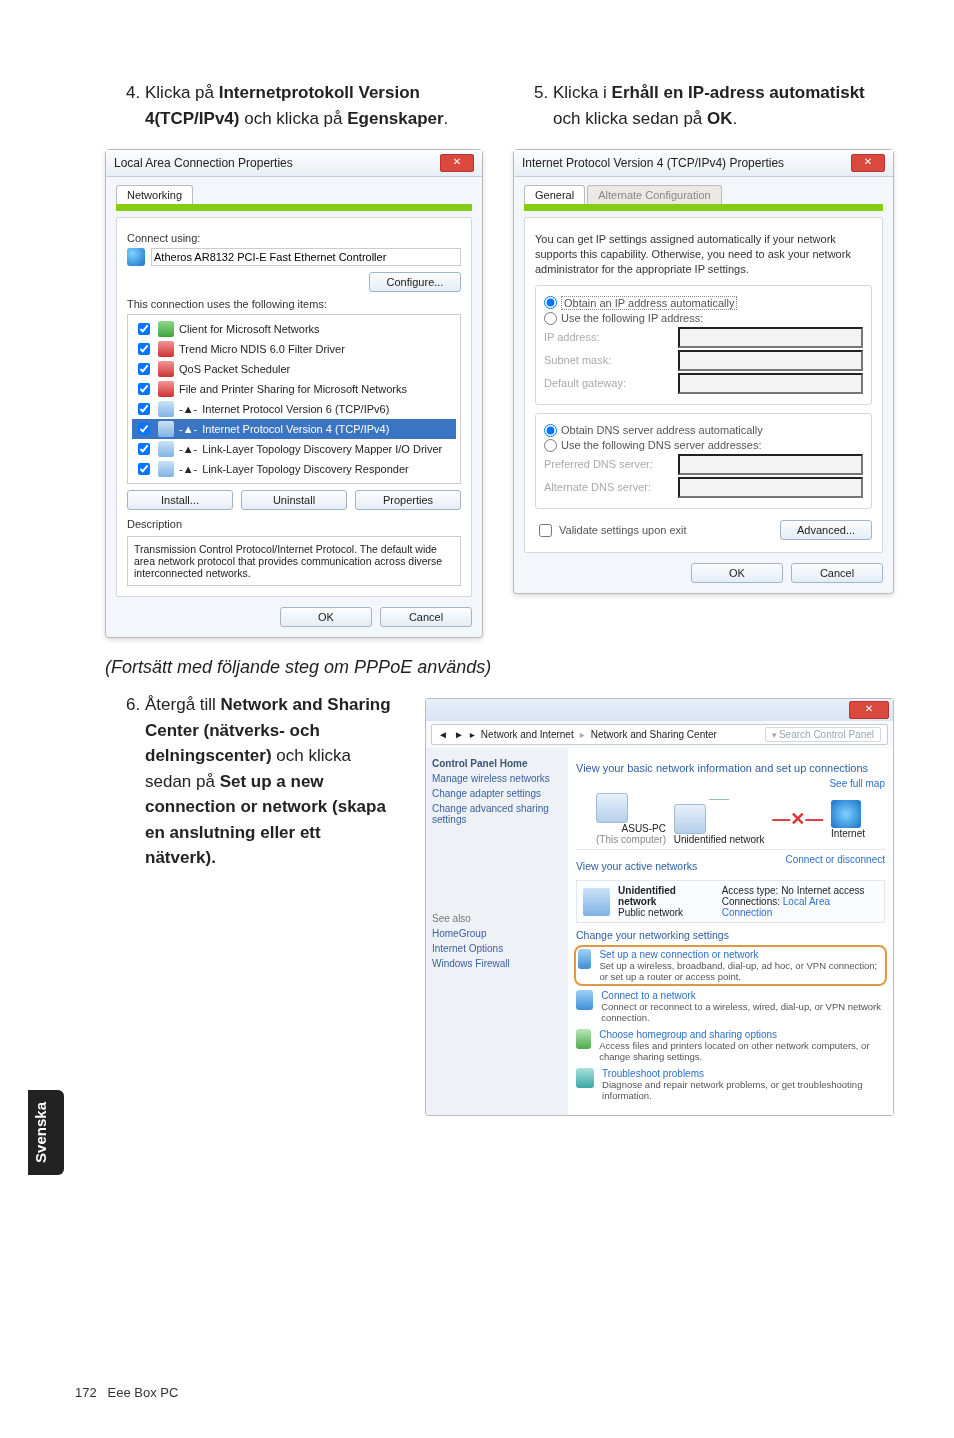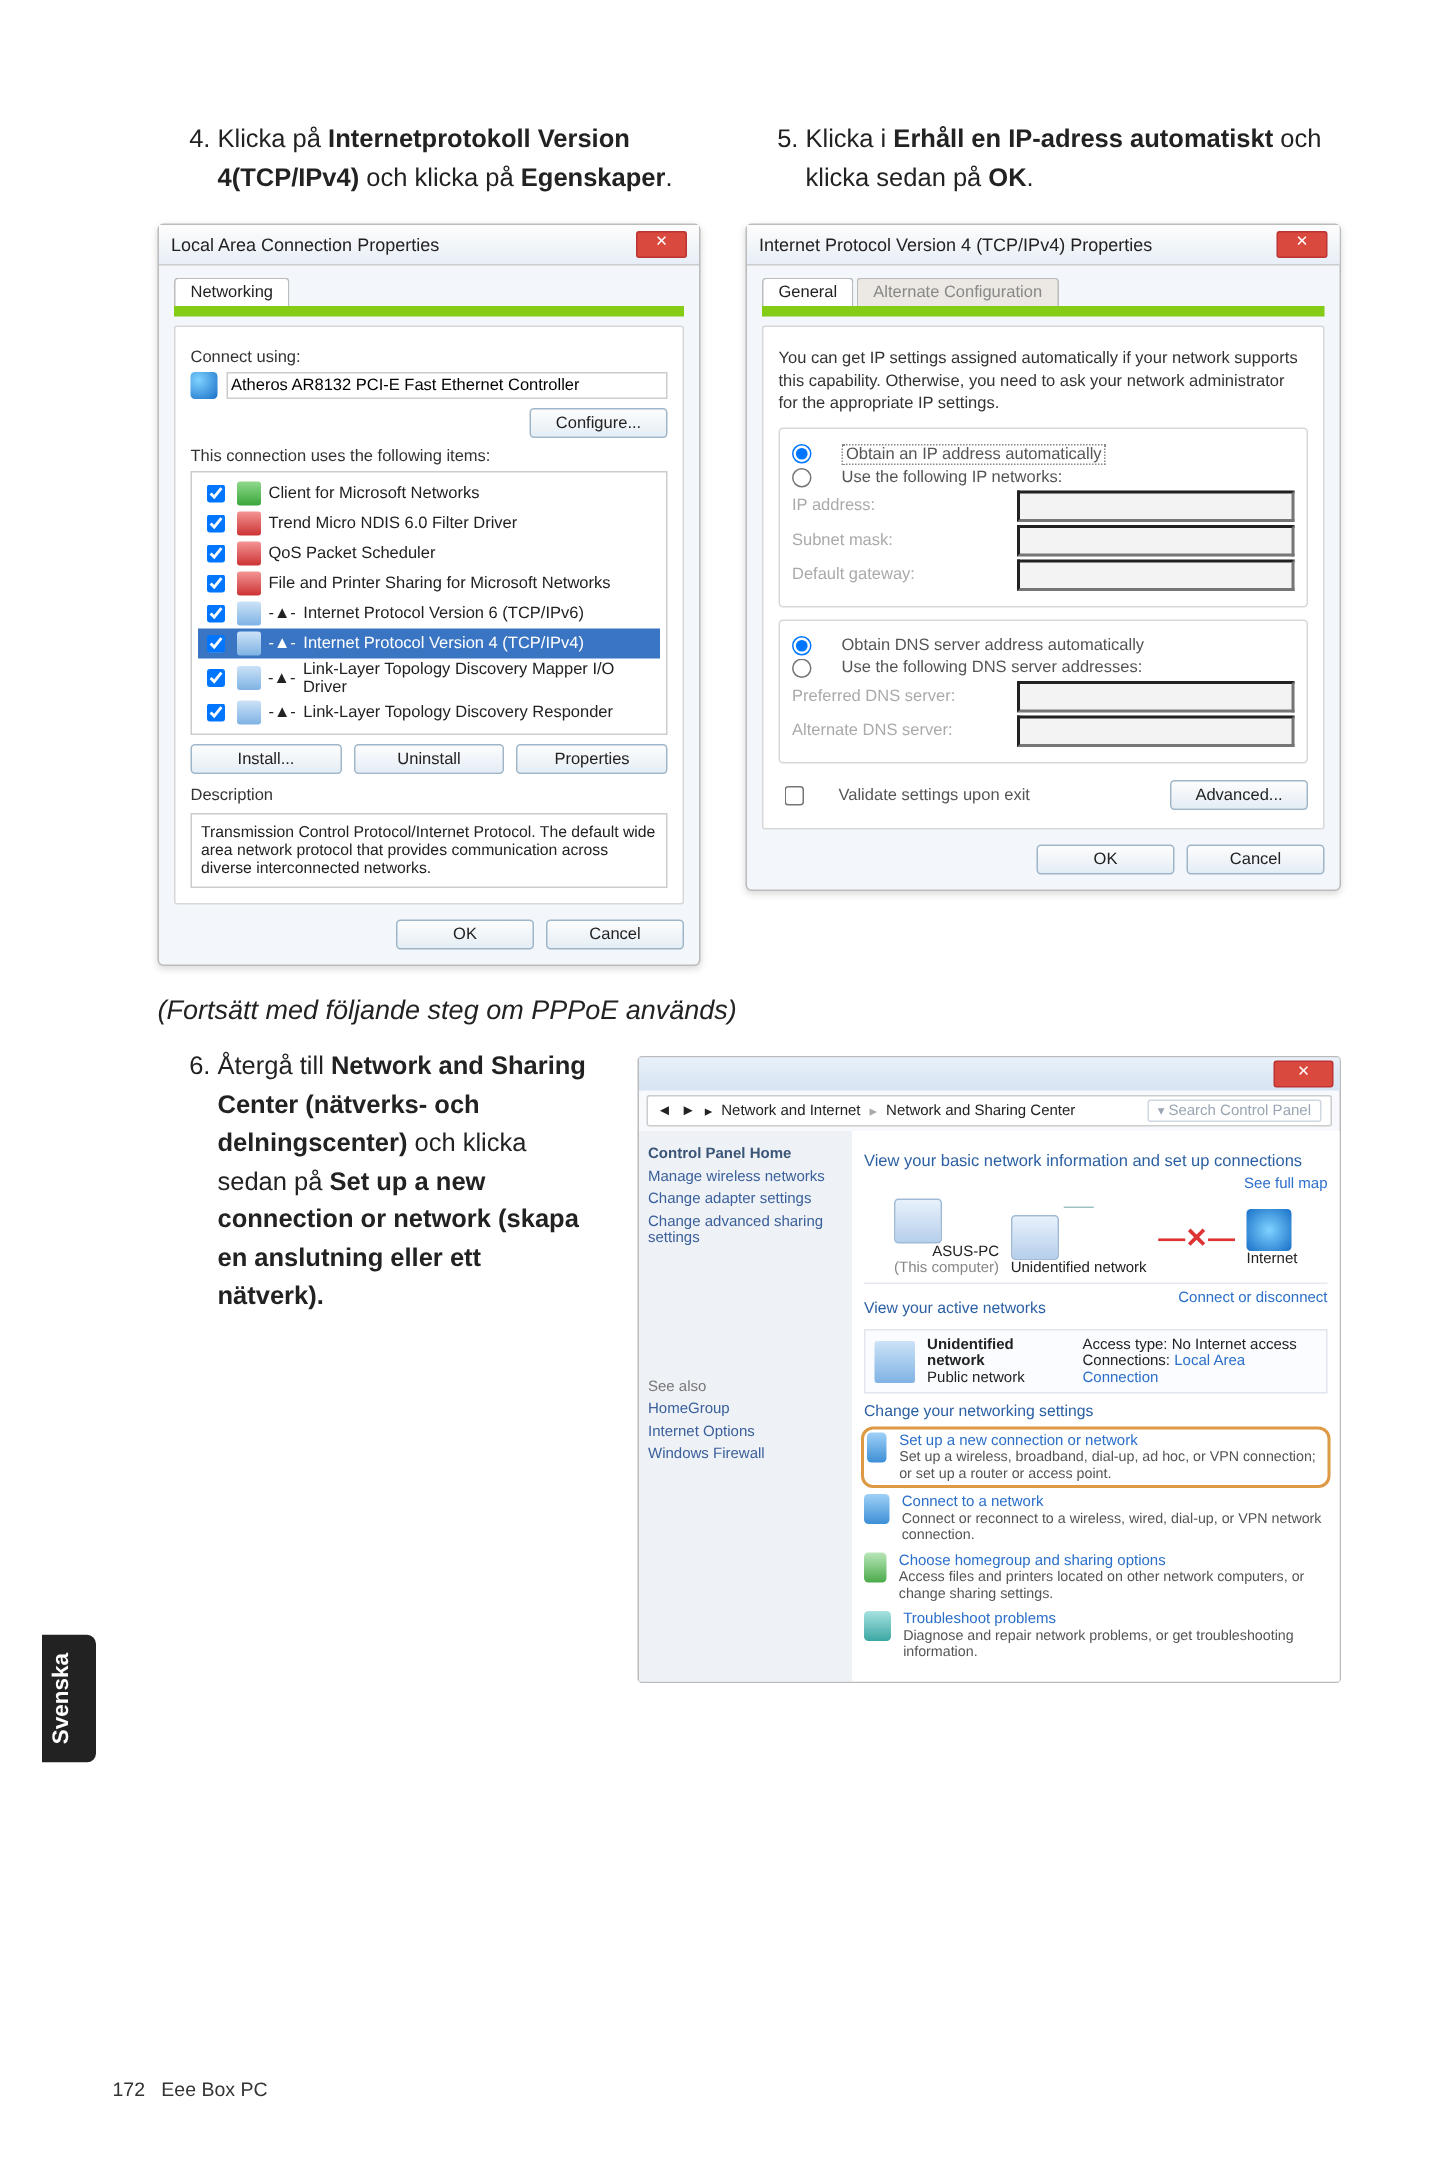--- a/index.html
+++ b/index.html
@@ -27,21 +27,21 @@
 .itemlist .it{display:flex;align-items:center;gap:5px;padding:1px 2px}
 .itemlist .it.sel{background:#3a75c4;color:#fff}
 .cb{width:12px;height:12px}
 .mini-ic{width:16px;height:16px;display:inline-block;border-radius:2px}
 .ic-green{background:linear-gradient(#8fd98d,#3aa63a)}
 .ic-red{background:linear-gradient(#f49595,#c33)}
 .ic-icon{background:linear-gradient(#cce2f7,#7fb3e4)}
 .triple{display:flex;gap:8px;margin-top:6px}
 .desc{border:1px solid #ccc;background:#fff;padding:6px;font-size:10.5px;margin-top:6px}
 .grp{border:1px solid #d7d7d7;border-radius:3px;padding:8px;margin-top:8px}
-.radline{display:flex;align-items:center;gap:20px;margin:2px 0;font-size:11px;color:#555}
+.radline{display:flex;align-items:center;gap:4px;margin:2px 0;font-size:11px;color:#555}
 .radline input[type="radio"]{margin:0}
 .radline.dim{color:#aaa}
 input.dim{background:#f3f3f3;color:#bbb}
 .sect-italic{font-weight:normal;font-style:italic;font-size:18px;margin:19px 0 14px}
 .footer{position:absolute;bottom:38px;left:75px;font-size:13px;color:#333}
 .langtab{position:absolute;left:28px;top:1090px;width:28px;background:#222;color:#fff;writing-mode:vertical-rl;text-align:center;border-radius:6px 0 0 6px;padding:12px 4px;font-weight:bold;font-size:15px;transform:rotate(180deg)}
 
 .nsc{border:1px solid #bbb;border-radius:3px;background:#f7f9fc;font-size:10px;margin-top:6px}
 .nsc .top{display:flex;align-items:center;justify-content:flex-end;background:linear-gradient(#e8f0f9,#d7e4f3);padding:2px 4px}
 .nsc .addr{background:#fff;border:1px solid #ccc;border-radius:2px;margin:3px 5px;padding:2px 6px;display:flex;align-items:center;gap:6px;font-size:10px}
@@ -173,21 +173,21 @@
   </div>
   <div class="inset">
     <div class="lbl" style="line-height:1.35">You can get IP settings assigned automatically if your network supports this capability. Otherwise, you need to ask your network administrator for the appropriate IP settings.</div>
     <div class="grp">
       <div class="radline">
                 <input type="radio" checked="" style="">
                 <span style="border:1px dotted #888;padding:0 2px">Obtain an IP address automatically</span>
               </div>
       <div class="radline">
                 <input type="radio" style="">
-                <span>Use the following IP networks:</span>
+                <span>Use the following IP address:</span>
               </div>
       <div class="radline dim">
                 <span style="width:130px">IP address:</span>
                 <input type="text" class="dim" readonly="" style="">
               </div>
       <div class="radline dim">
                 <span style="width:130px">Subnet mask:</span>
                 <input type="text" class="dim" readonly="" style="">
               </div>
       <div class="radline dim">

